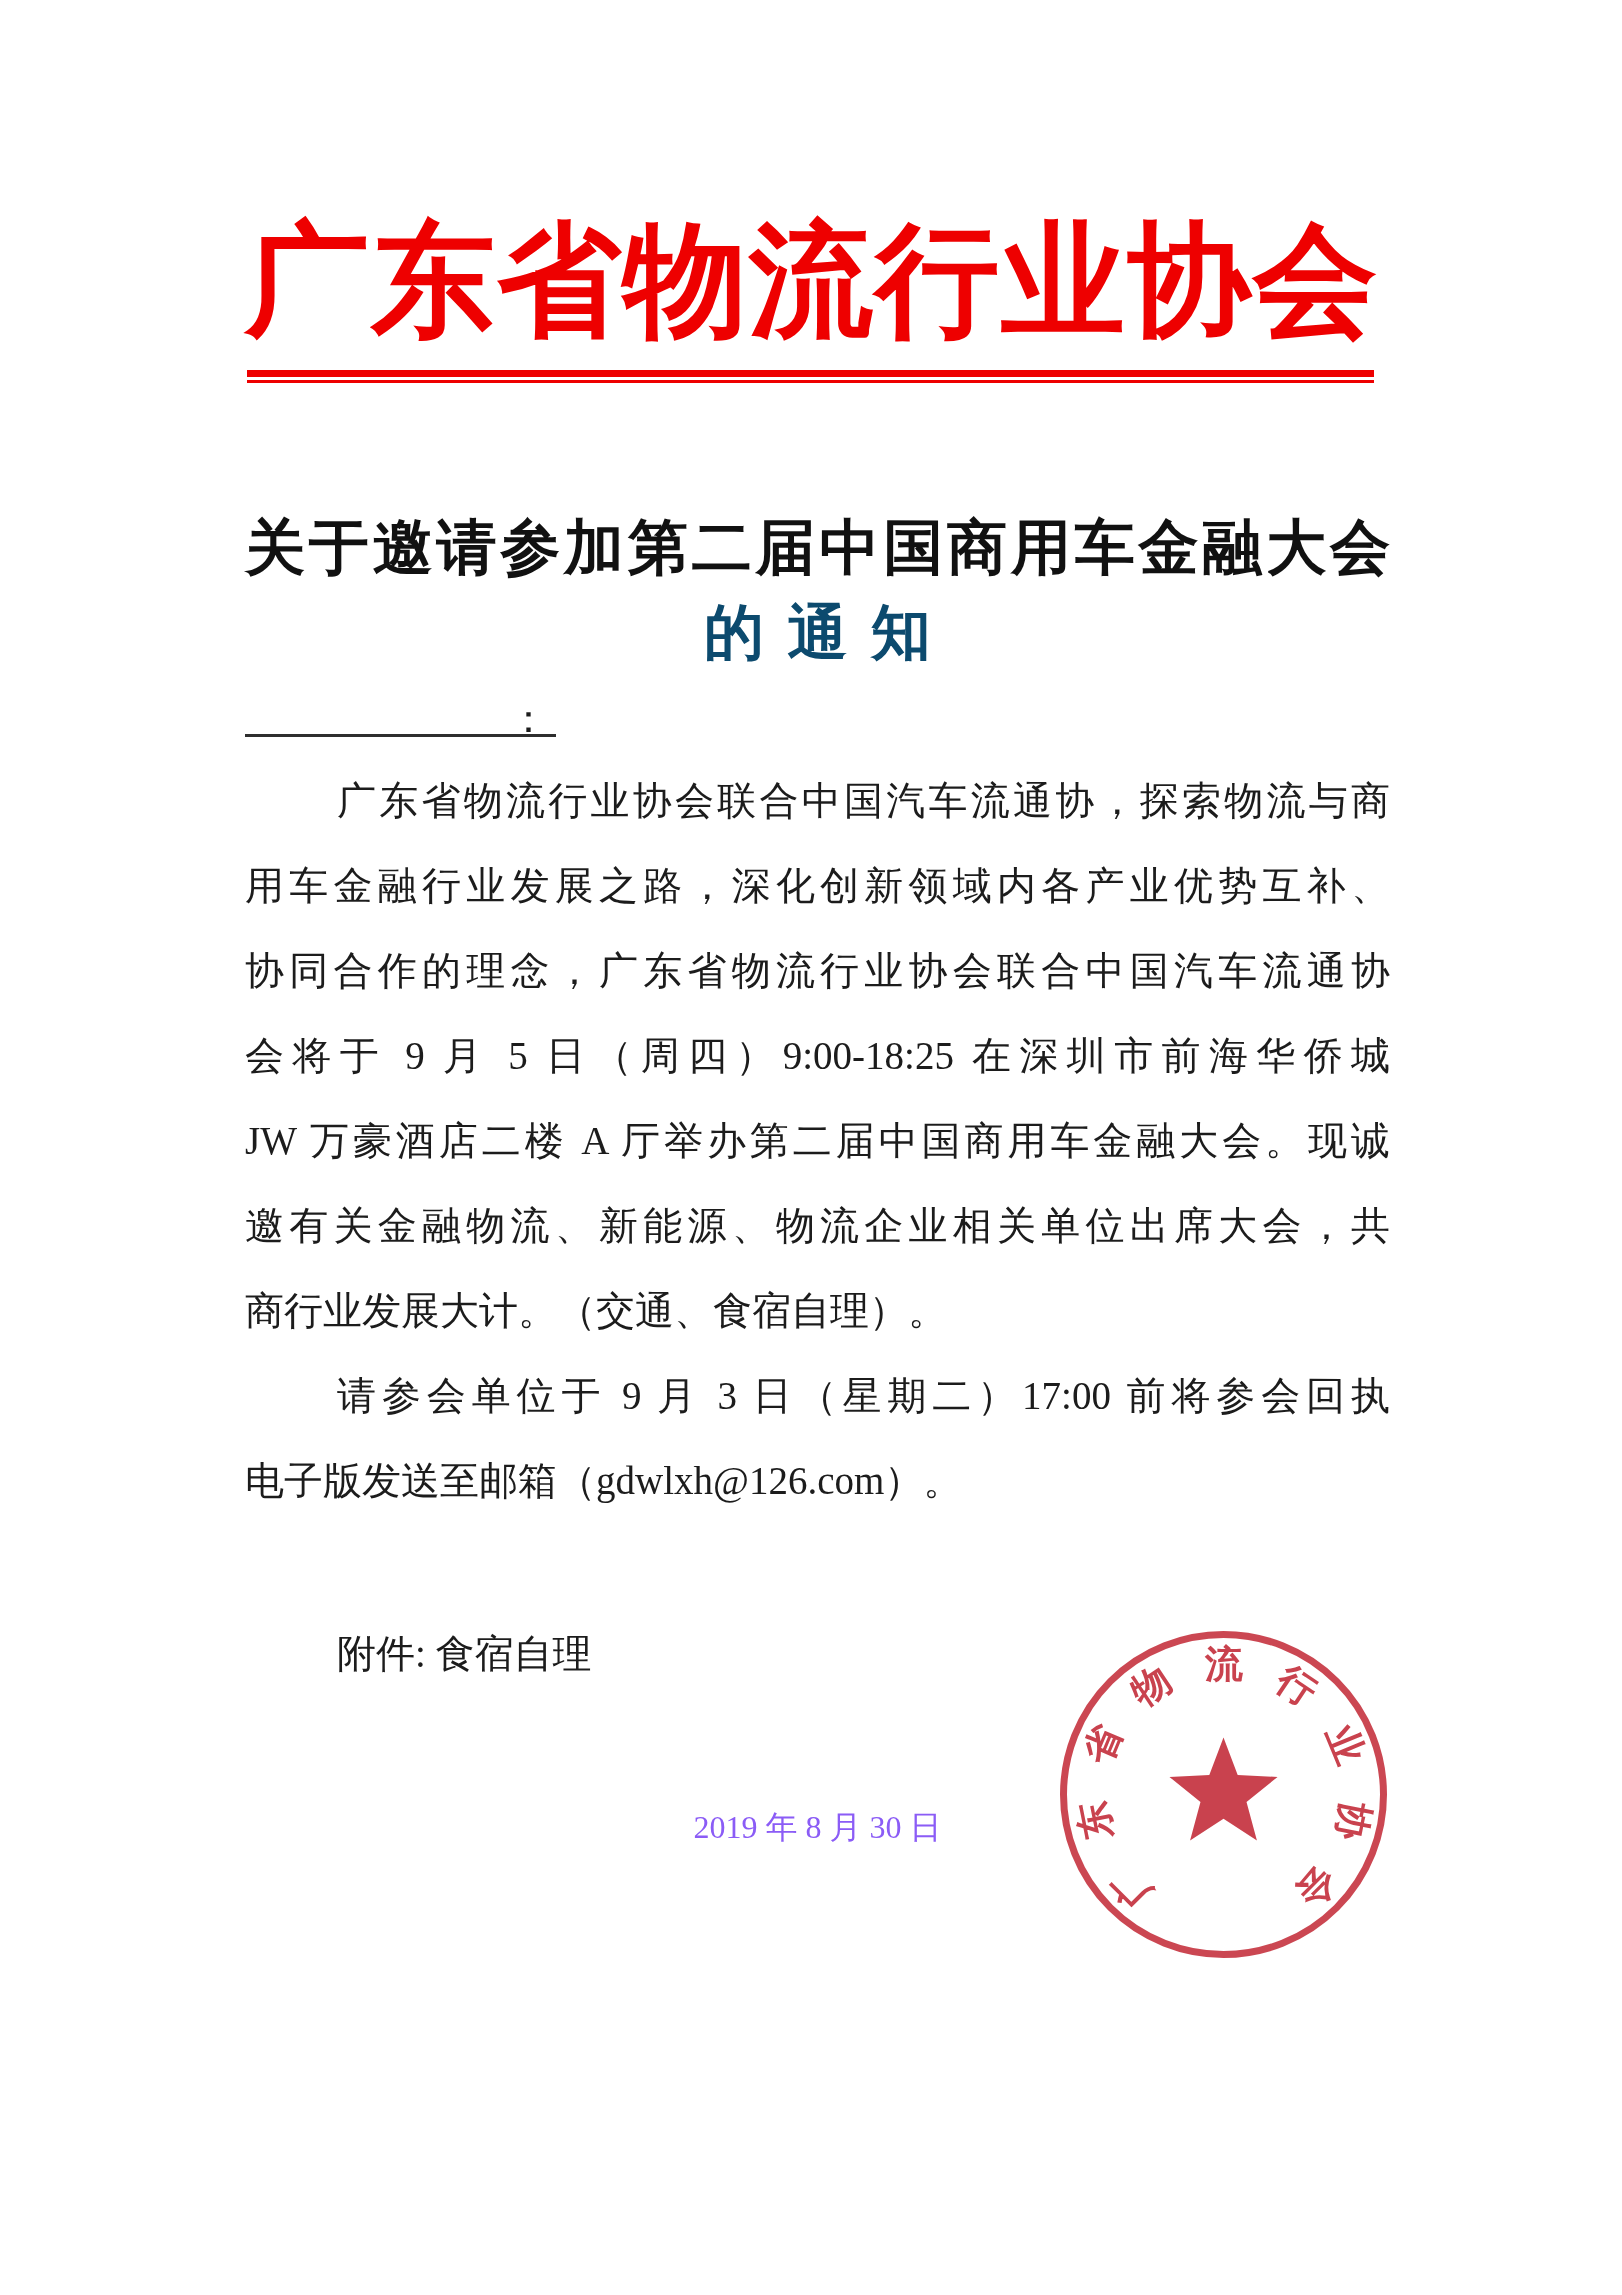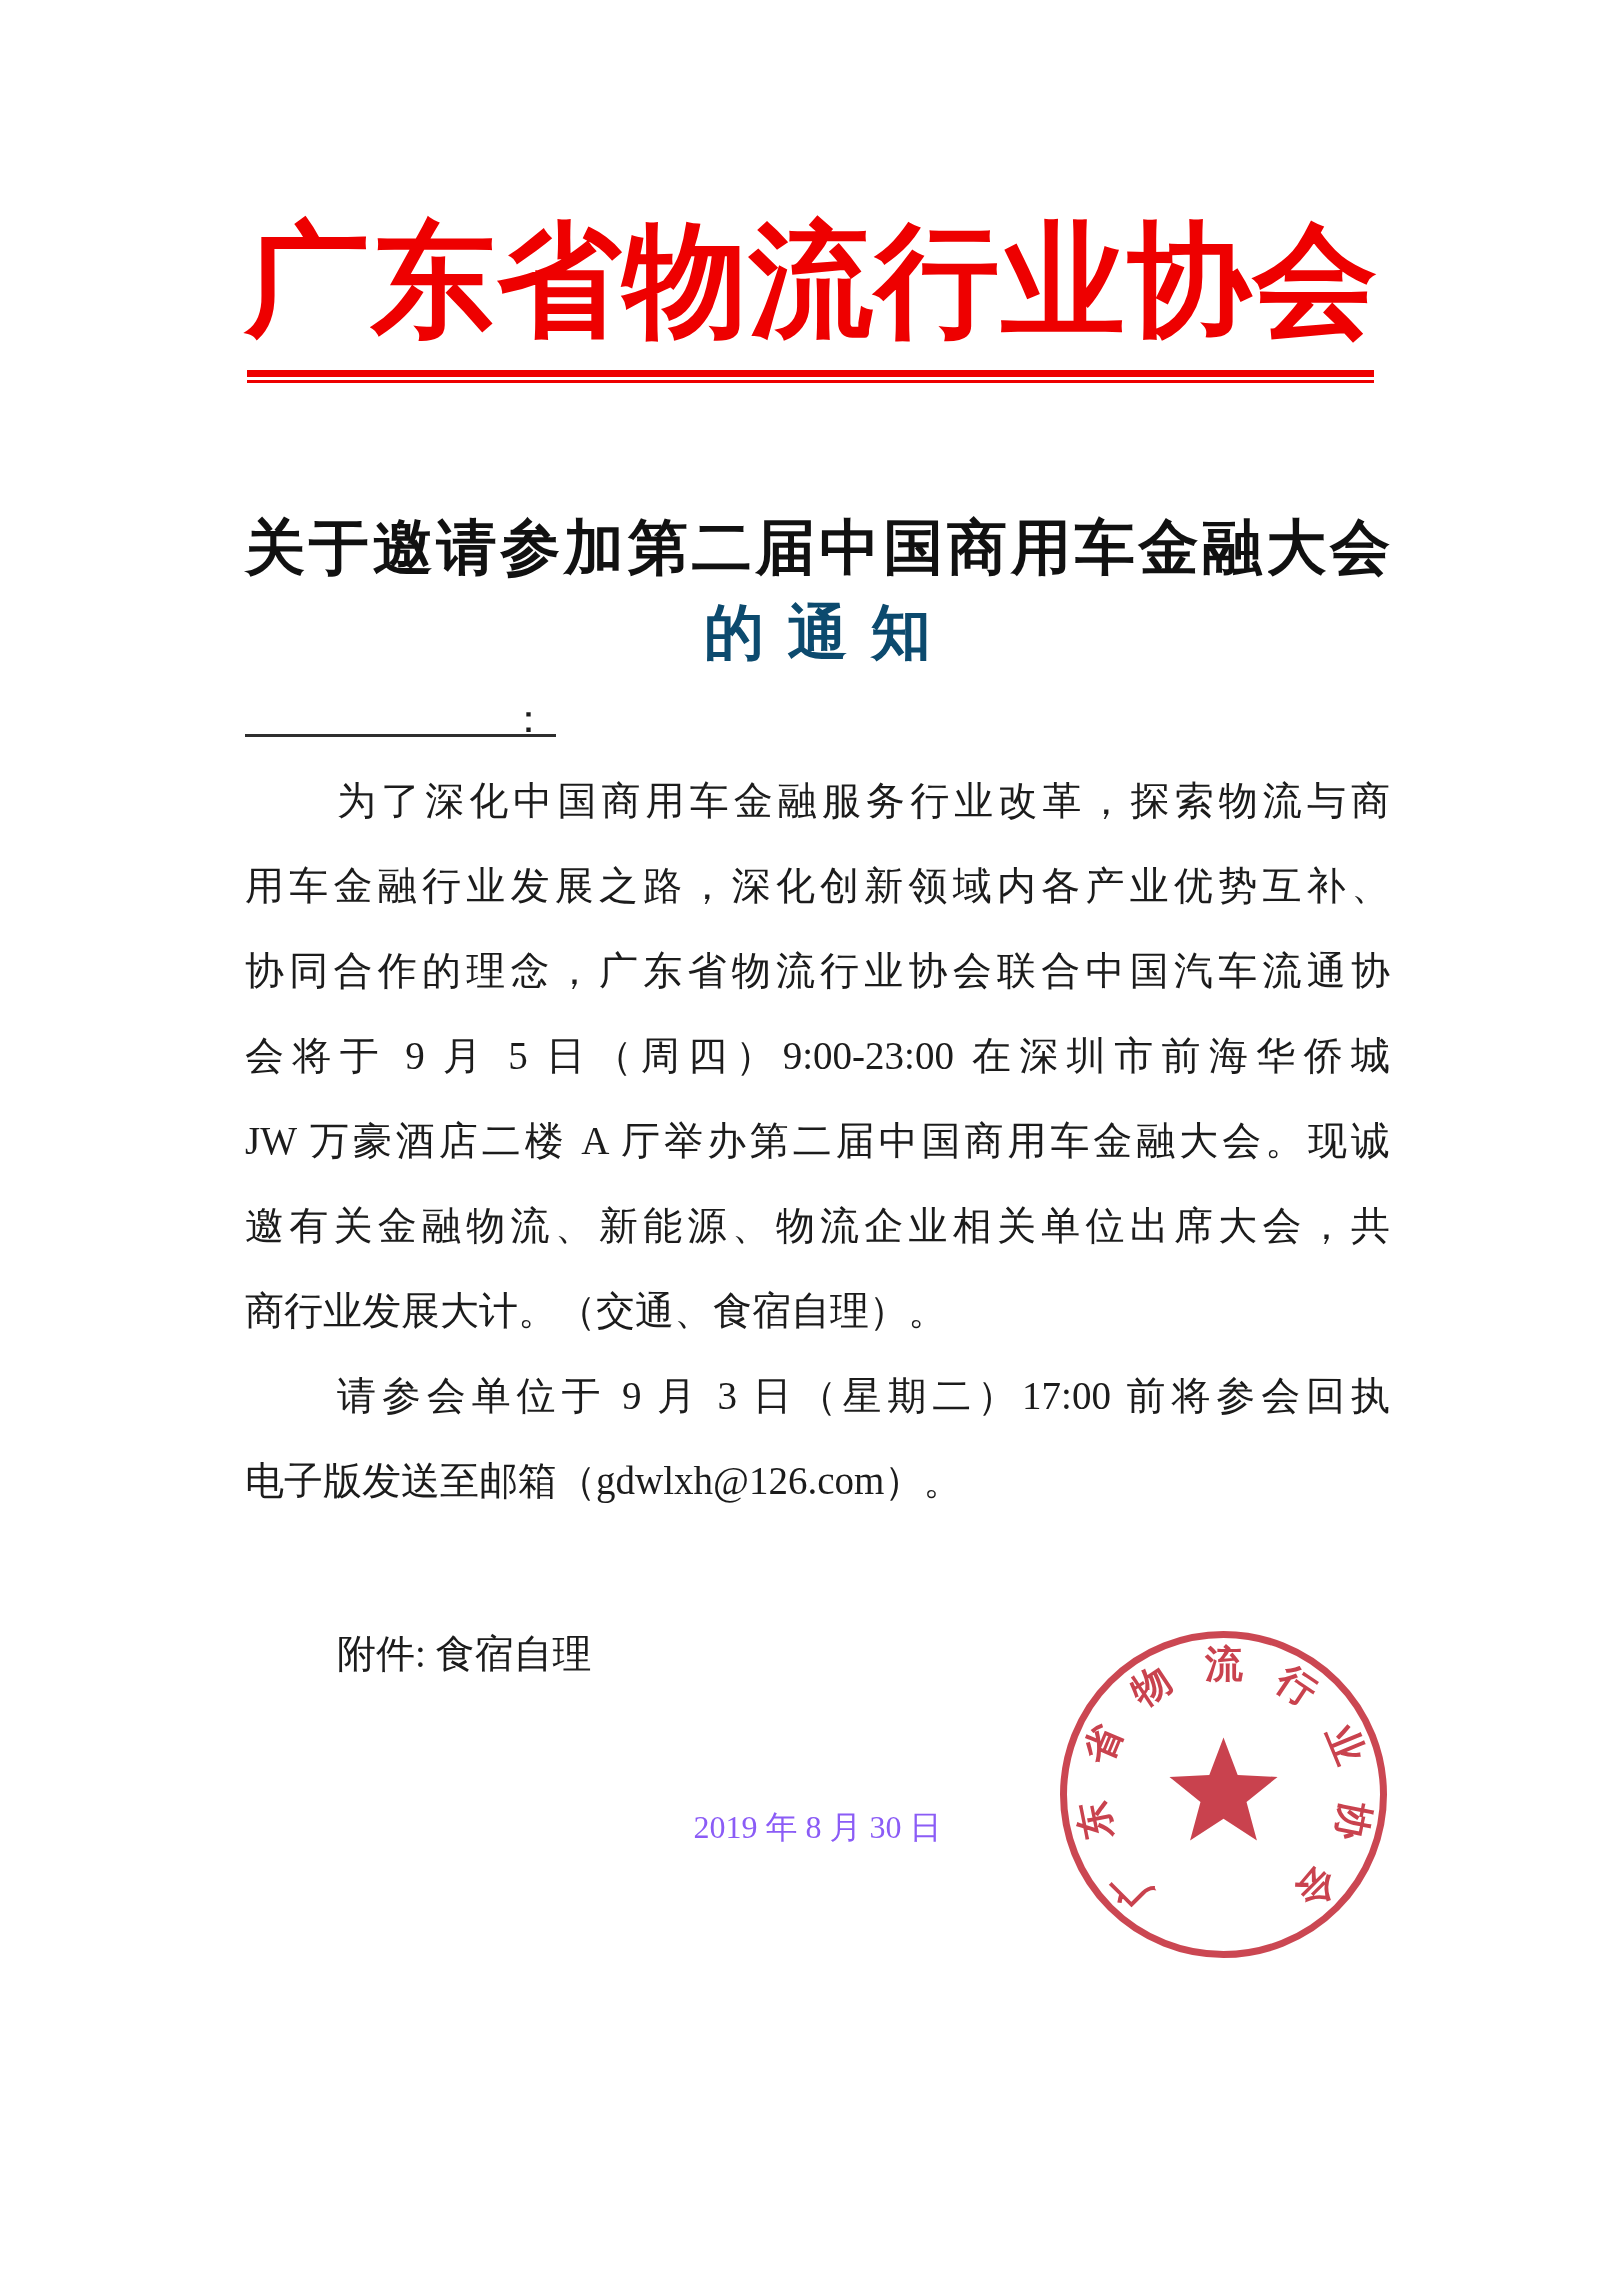--- a/index.html
+++ b/index.html
@@ -70,24 +70,24 @@
   <div class="rule-thick"></div>
   <div class="rule-thin"></div>
 
   <div class="title1 spread">关于邀请参加第二届中国商用车金融大会</div>
   <div class="title2">的通知</div>
 
   <div class="recipient-line"></div>
   <div class="recipient-colon">：</div>
 
   <div class="body-block">
-    <div class="line indent spread">为了深化中国商用车金融服务行业改革，探索物流与商</div>
+    <div class="line indent spread">广东省物流行业协会联合中国汽车流通协，探索物流与商</div>
     <div class="line spread">用车金融行业发展之路，深化创新领域内各产业优势互补、</div>
     <div class="line spread">协同合作的理念，广东省物流行业协会联合中国汽车流通协</div>
-    <div class="line spread">会将于 9 月 5 日（周四）9:00-23:00 在深圳市前海华侨城</div>
+    <div class="line spread">会将于 9 月 5 日（周四）9:00-18:25 在深圳市前海华侨城</div>
     <div class="line spread">JW 万豪酒店二楼 A 厅举办第二届中国商用车金融大会。现诚</div>
     <div class="line spread">邀有关金融物流、新能源、物流企业相关单位出席大会，共</div>
     <div class="line">商行业发展大计。（交通、食宿自理）。</div>
     <div class="line indent spread">请参会单位于 9 月 3 日（星期二）17:00 前将参会回执</div>
     <div class="line">电子版发送至邮箱（gdwlxh@126.com）。</div>
   </div>
 
   <div class="attachment">附件: 食宿自理</div>
 
   <div class="stamp">

